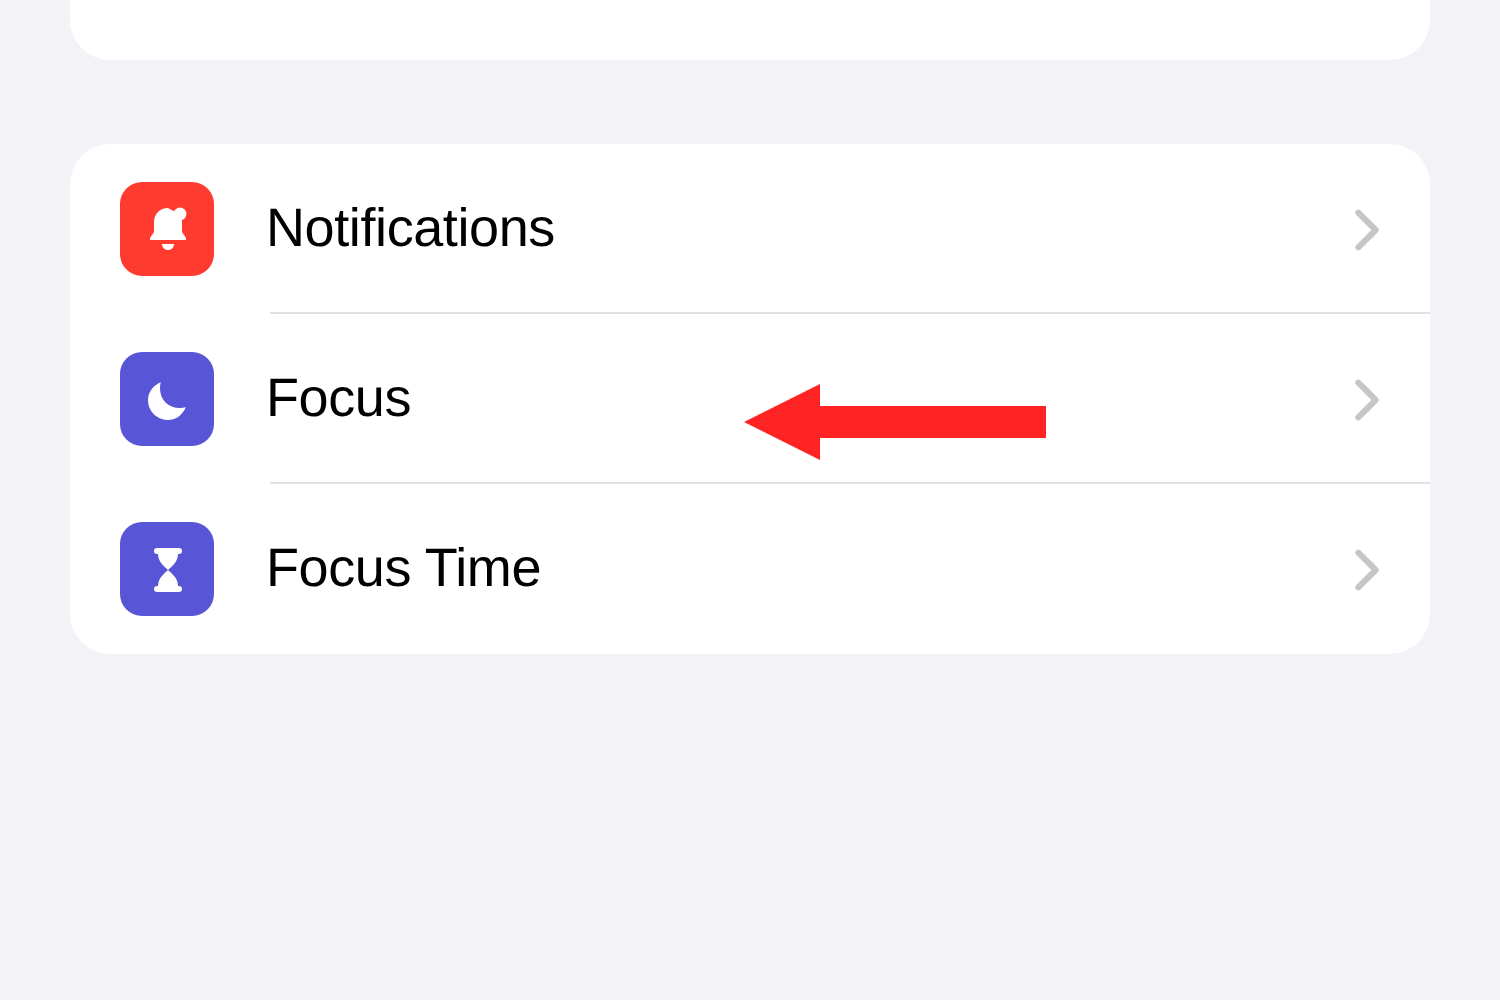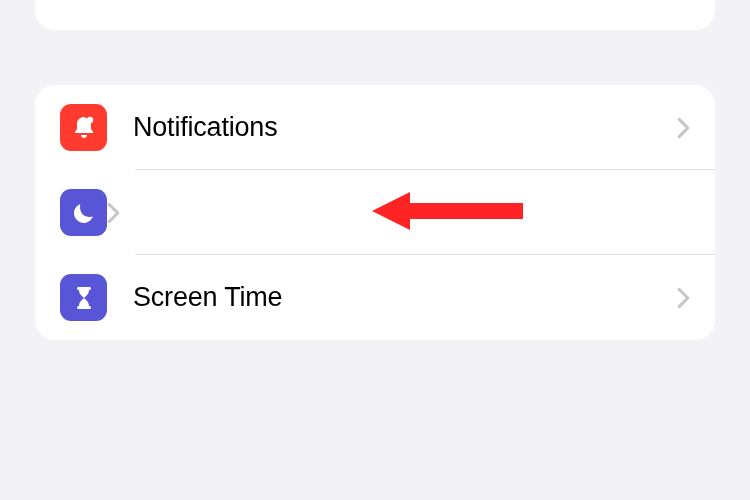--- a/index.html
+++ b/index.html
@@ -19,21 +19,21 @@
       position: absolute;
       top: -30px;
       left: 35px;
       right: 35px;
       height: 60px;
       background: #ffffff;
       border-radius: 20px;
     }
     .card {
       position: absolute;
-      top: 85px;
+      top: 72px;
       left: 35px;
       right: 35px;
       background: #ffffff;
       border-radius: 20px;
       padding: 0;
     }
     .row {
       display: flex;
       align-items: center;
       height: 85px;
@@ -98,35 +98,36 @@
     <div class="divider"></div>
   </div>
 
 
   <div class="row">
     <div class="icon-box" style="background:#5856d6">
       <svg width="30" height="30" viewBox="0 0 30 30">
         <path fill="#fff" d="M21 19c-6 0-10-4-10-10 0-1 .1-2 .4-2.9C7.7 7.6 5 11 5 15c0 5.5 4.5 10 10 10 4 0 7.4-2.7 8.9-6.4-.9.3-1.9.4-2.9.4z"></path>
       </svg>
     </div>
+    <span class="label">Focus</span>
     <svg class="chevron" width="13" height="22" viewBox="0 0 12 20">
       <path fill="none" stroke="currentColor" stroke-width="2.8" stroke-linecap="round" stroke-linejoin="round" d="M2 2l8 8-8 8"></path>
     </svg>
     <div class="divider"></div>
   </div>
 
   <div class="row">
     <div class="icon-box" style="background:#5856d6">
       <svg width="28" height="28" viewBox="0 0 28 28">
         <rect x="7" y="3" width="14" height="3" rx="1.5" fill="#fff"></rect>
         <rect x="7" y="22" width="14" height="3" rx="1.5" fill="#fff"></rect>
         <path fill="#fff" d="M9 6c0 4 3 6 5 8-2 2-5 4-5 8h10c0-4-3-6-5-8 2-2 5-4 5-8H9z"></path>
       </svg>
     </div>
-    <span class="label">Screen Time</span>
+    <span class="label">Focus Time</span>
     <svg class="chevron" width="13" height="22" viewBox="0 0 12 20">
       <path fill="none" stroke="currentColor" stroke-width="2.8" stroke-linecap="round" stroke-linejoin="round" d="M2 2l8 8-8 8"></path>
     </svg>
   </div>
 
 </div>
 
 <svg class="arrow-annotation" width="160" height="50" viewBox="0 0 160 50">
   <g fill="#ff2323">
     <polygon points="0,25 38,6 38,44"></polygon>

